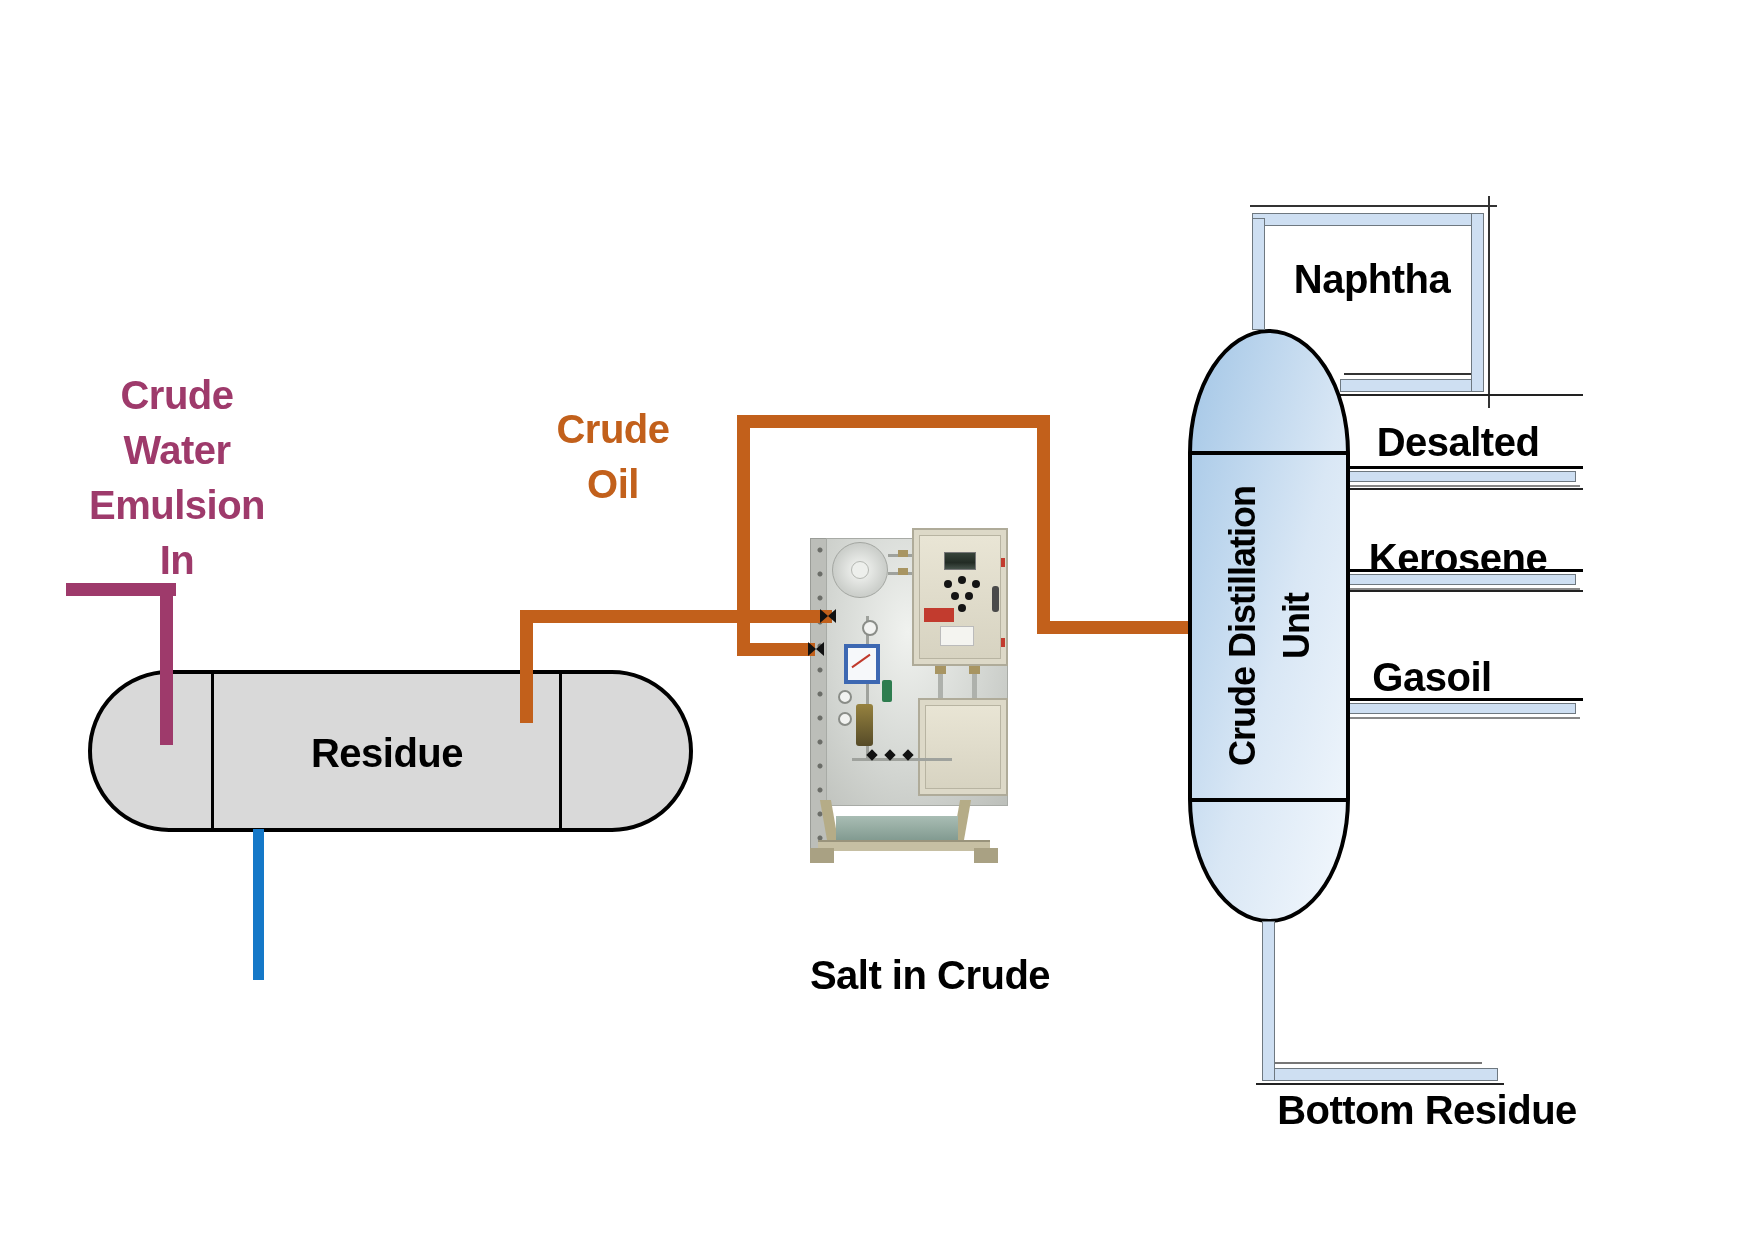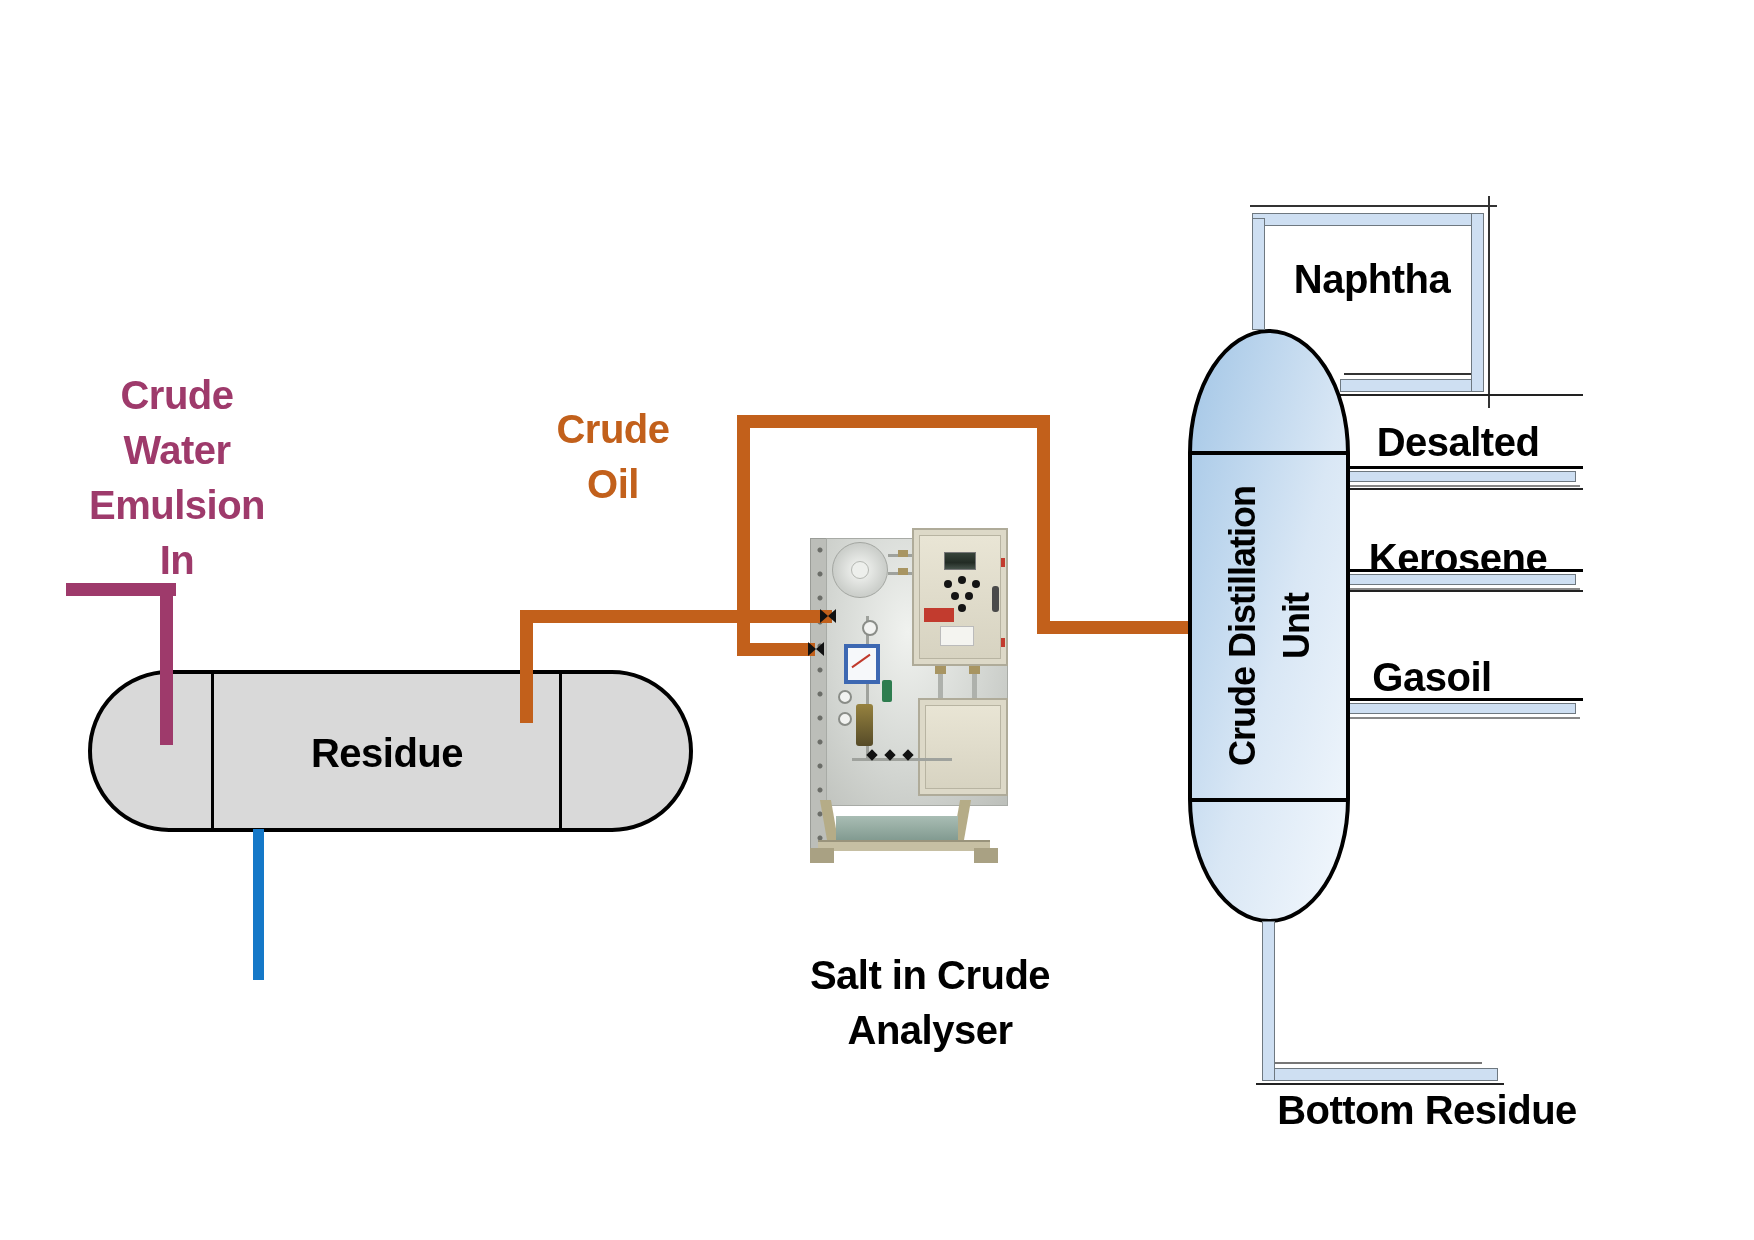--- a/index.html
+++ b/index.html
@@ -129,21 +129,20 @@
     <div style="left:12px;top:312px;width:172px;height:11px;background:#C6BFA3;border-top:2px solid #99937B;"></div>
     <div style="left:4px;top:320px;width:24px;height:15px;background:#A9A183;"></div>
     <div style="left:168px;top:320px;width:24px;height:15px;background:#A9A183;"></div>
   </div>
 
   <div class="valve" style="left:820px;top:609px;"></div>
   <div class="valve" style="left:808px;top:642px;"></div>
 
   <div class="lbl" style="left:780px;top:948px;width:300px;">
     <div>Salt in Crude</div>
-    <div>Analyser</div>
   </div>
 
   <div class="abs" id="cdu"></div>
   <div class="cdu-div" style="top:451px;"></div>
   <div class="cdu-div" style="top:798px;"></div>
   <div class="abs" id="cdu-label">
     <div>Crude Distillation</div>
     <div>Unit</div>
   </div>
 

